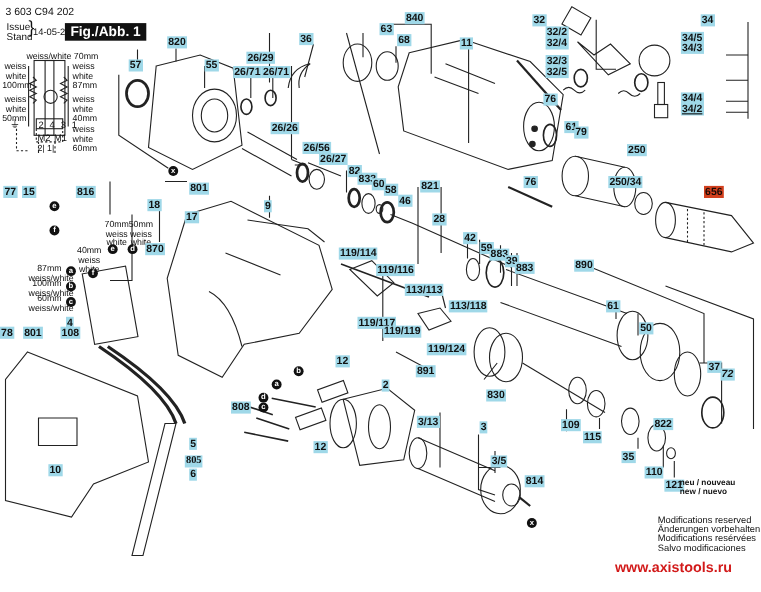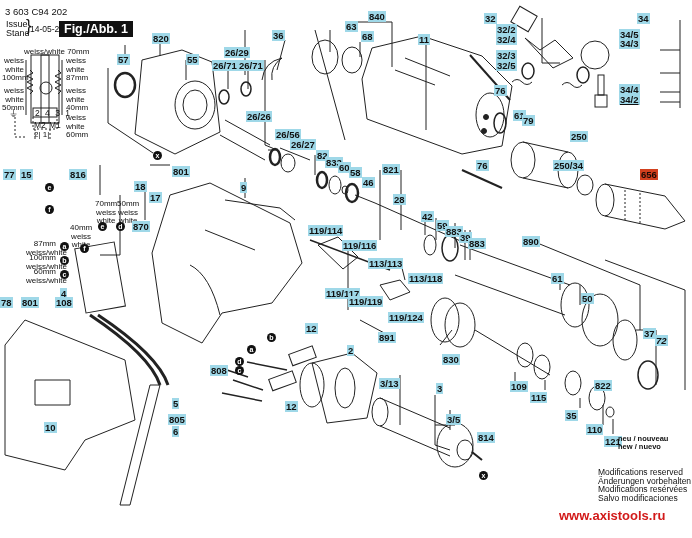--- a/index.html
+++ b/index.html
@@ -318,25 +318,25 @@
 <div class="lbl" style="left:20px;top:169px;">15</div>
 <div class="lbl" style="left:69px;top:169px;">816</div>
 <div class="lbl" style="left:134px;top:181px;">18</div>
 <div class="lbl" style="left:132px;top:221px;">870</div>
 <div class="lbl" style="left:60px;top:288px;">4</div>
 <div class="lbl" style="left:55px;top:297px;">108</div>
 
 <div class="lbl" style="left:0px;top:297px;">78</div>
 <div class="lbl" style="left:21px;top:297px;">801</div>
 <div class="lbl" style="left:172px;top:166px;">801</div>
-<div class="lbl" style="left:149px;top:192px;">17</div>
+<div class="lbl" style="left:168px;top:192px;">17</div>
 <div class="lbl" style="left:240px;top:182px;">9</div>
 <div class="lbl" style="left:210px;top:365px;">808</div>
 <div class="lbl" style="left:44px;top:422px;">10</div>
-<div class="lbl" style="left:168px;top:414px;">805</div>
+<div class="lbl" style="left:168px;top:414px;font-family:Liberation Serif, serif;">805</div>
 <div class="lbl" style="left:172px;top:398px;">5</div>
 <div class="lbl" style="left:172px;top:426px;">6</div>
 
 <div class="lbl" style="left:308px;top:225px;">119/114</div>
 <div class="lbl" style="left:342px;top:240px;">119/116</div>
 <div class="lbl" style="left:368px;top:258px;">113/113</div>
 <div class="lbl" style="left:408px;top:273px;">113/118</div>
 <div class="lbl" style="left:325px;top:288px;">119/117</div>
 <div class="lbl" style="left:348px;top:296px;">119/119</div>
 <div class="lbl" style="left:388px;top:312px;">119/124</div>

